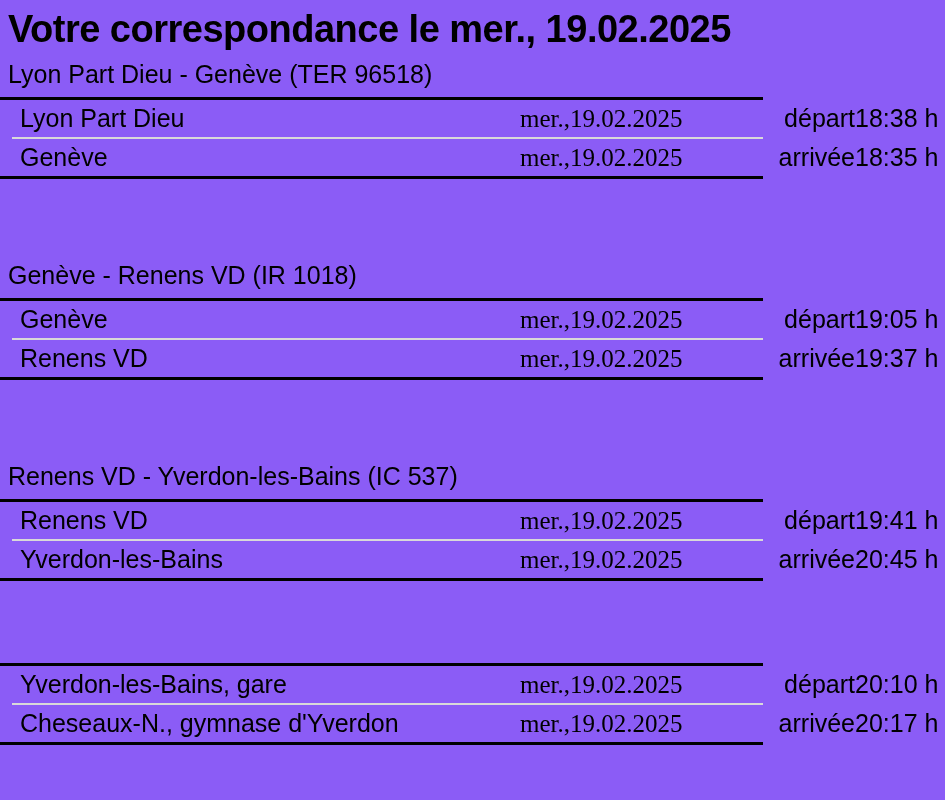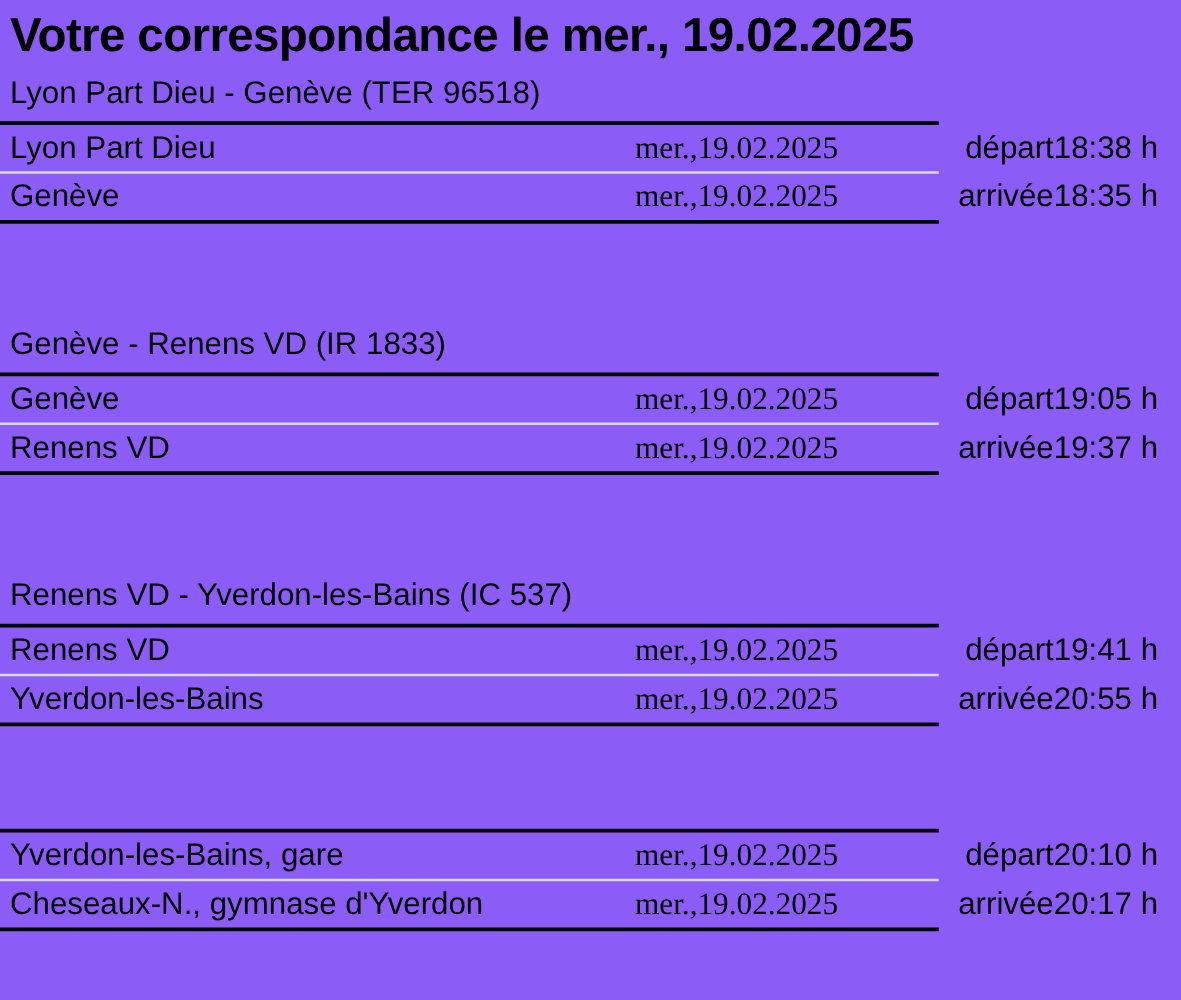--- a/index.html
+++ b/index.html
@@ -30,20 +30,21 @@
     font-size: 25px;
     font-weight: normal;
     line-height: 29px;
     margin: 0 0 8px 8px;
     white-space: nowrap;
   }
   .leg-table {
     width: 751px;
     border-top: 3px solid #000000;
     border-bottom: 3px solid #000000;
+    padding-left: 12px;
   }
   .leg-row {
     display: grid;
     grid-template-columns: 508px 249px 1fr;
     align-items: center;
     height: 37px;
     font-size: 25px;
     line-height: 29px;
   }
   .leg-row + .leg-row { border-top: 2px solid #d9d9d9; }
@@ -88,21 +89,21 @@
         <div class="cell-date">mer.,19.02.2025</div>
         <div class="cell-event-time">
           <span class="event-label">arrivée</span>
           <span class="time-value">18:35 h</span>
         </div>
       </div>
     </div>
   </div>
 
   <div class="leg-section">
-    <h2 class="leg-title">Genève - Renens VD (IR 1833)</h2>
+    <h2 class="leg-title">Genève - Renens VD (IR 1018)</h2>
     <div class="leg-table">
       <div class="leg-row">
         <div class="cell-station">Genève</div>
         <div class="cell-date">mer.,19.02.2025</div>
         <div class="cell-event-time">
           <span class="event-label">départ</span>
           <span class="time-value">19:05 h</span>
         </div>
       </div>
       <div class="leg-row">
@@ -125,21 +126,21 @@
         <div class="cell-event-time">
           <span class="event-label">départ</span>
           <span class="time-value">19:41 h</span>
         </div>
       </div>
       <div class="leg-row">
         <div class="cell-station">Yverdon-les-Bains</div>
         <div class="cell-date">mer.,19.02.2025</div>
         <div class="cell-event-time">
           <span class="event-label">arrivée</span>
-          <span class="time-value">20:55 h</span>
+          <span class="time-value">20:45 h</span>
         </div>
       </div>
     </div>
   </div>
 
   <div class="leg-section">
     <div class="leg-table">
       <div class="leg-row">
         <div class="cell-station">Yverdon-les-Bains, gare</div>
         <div class="cell-date">mer.,19.02.2025</div>

